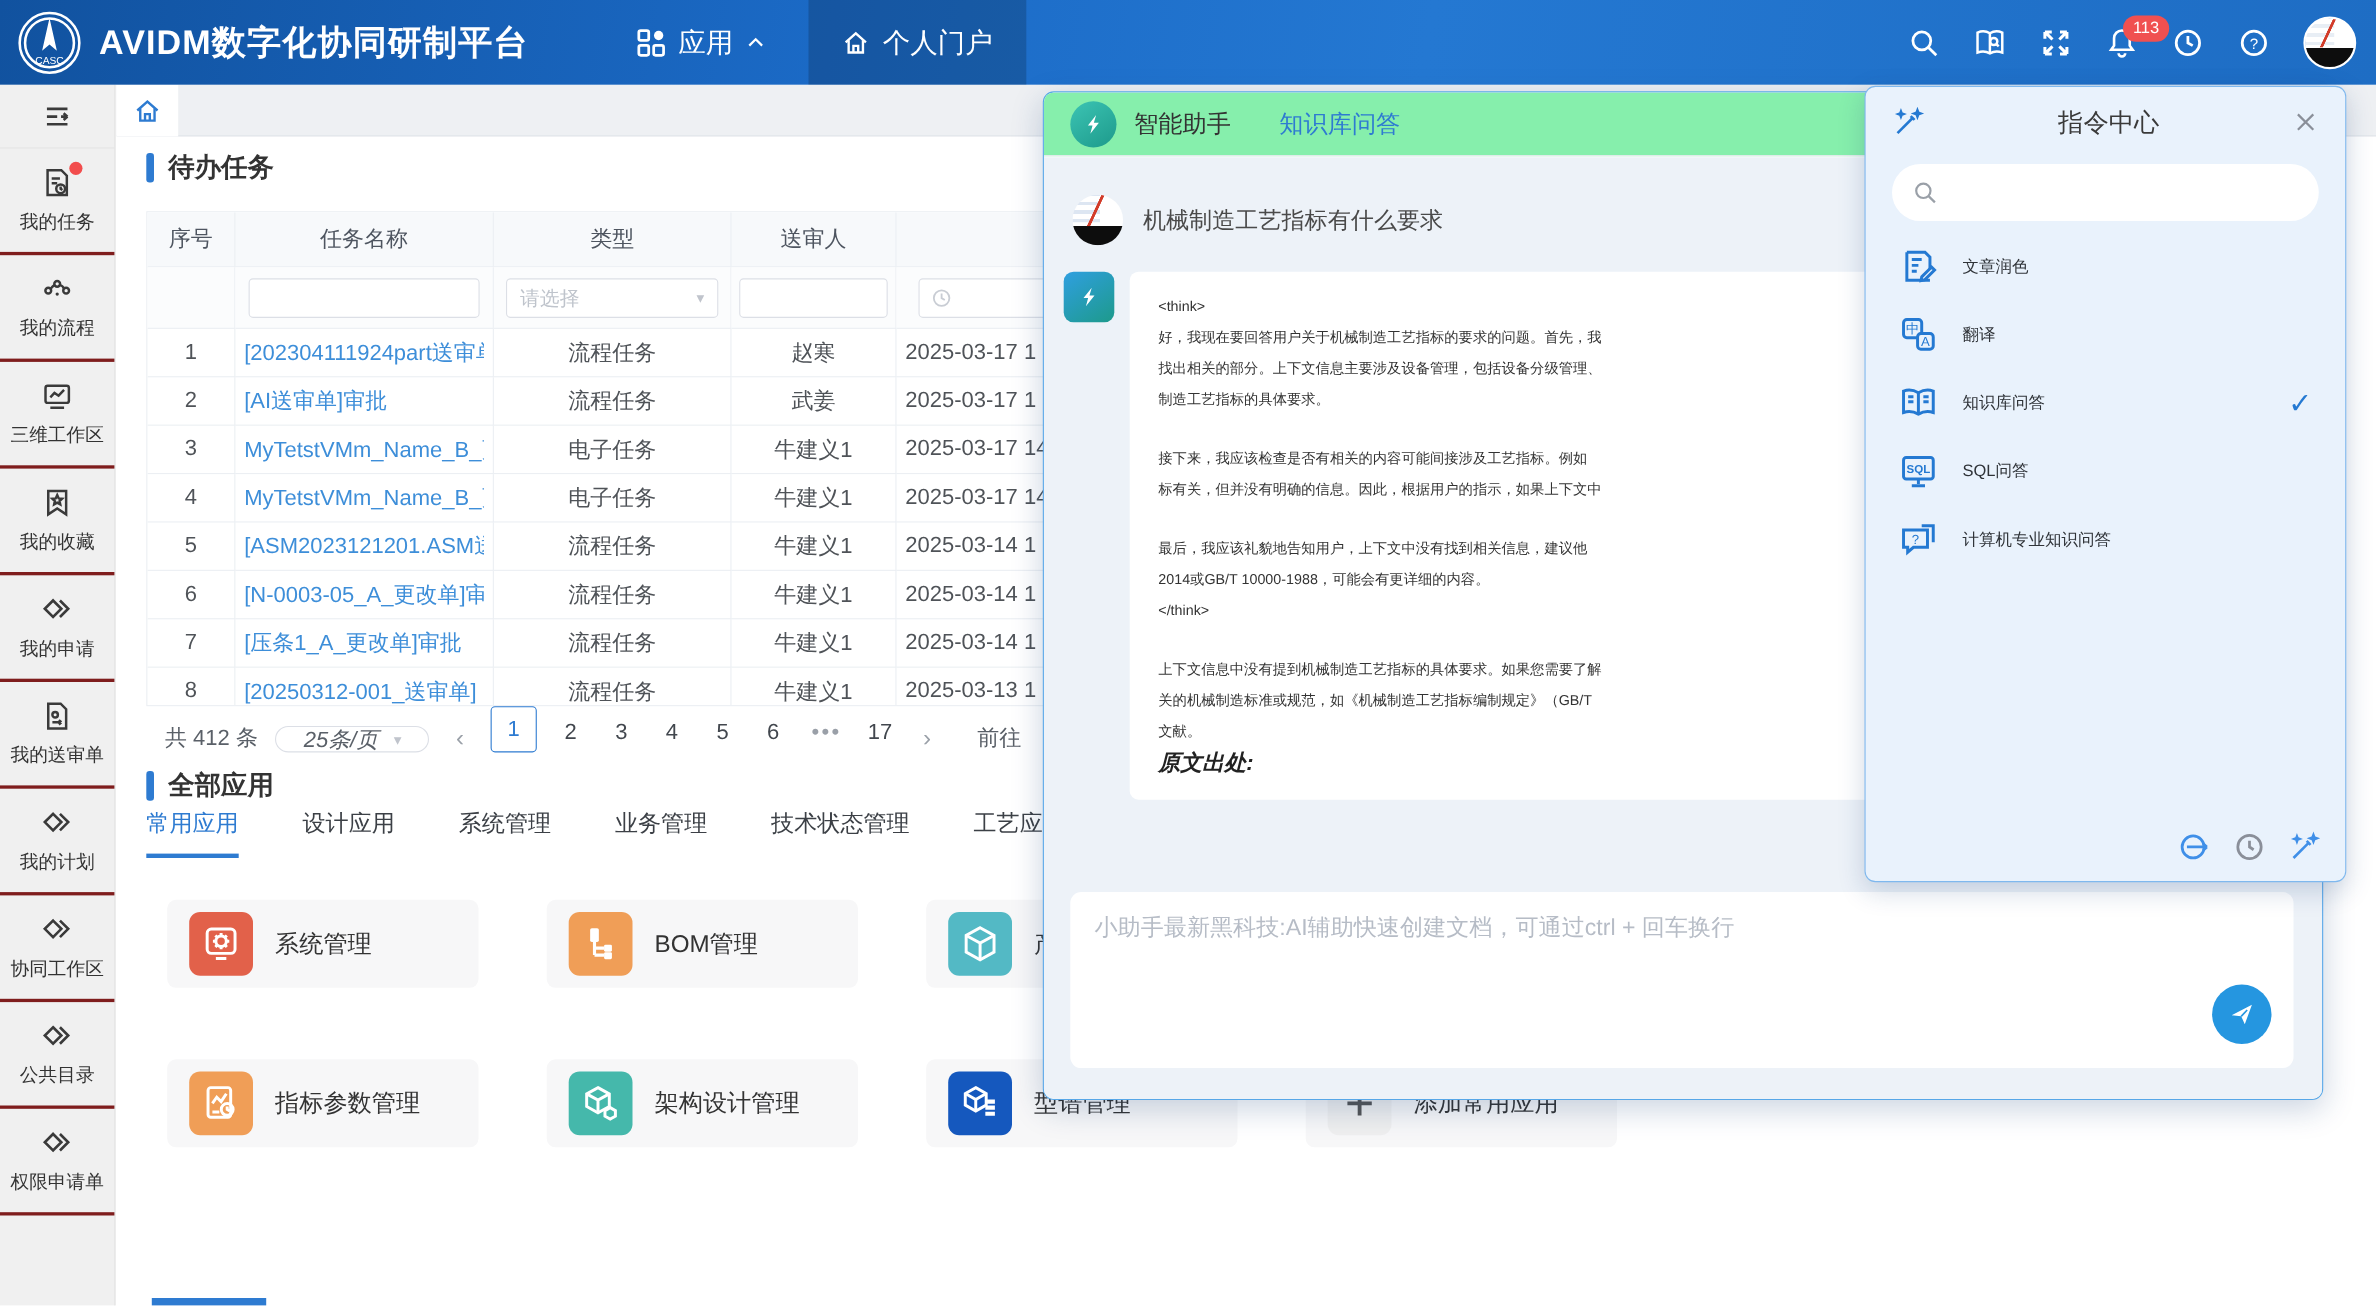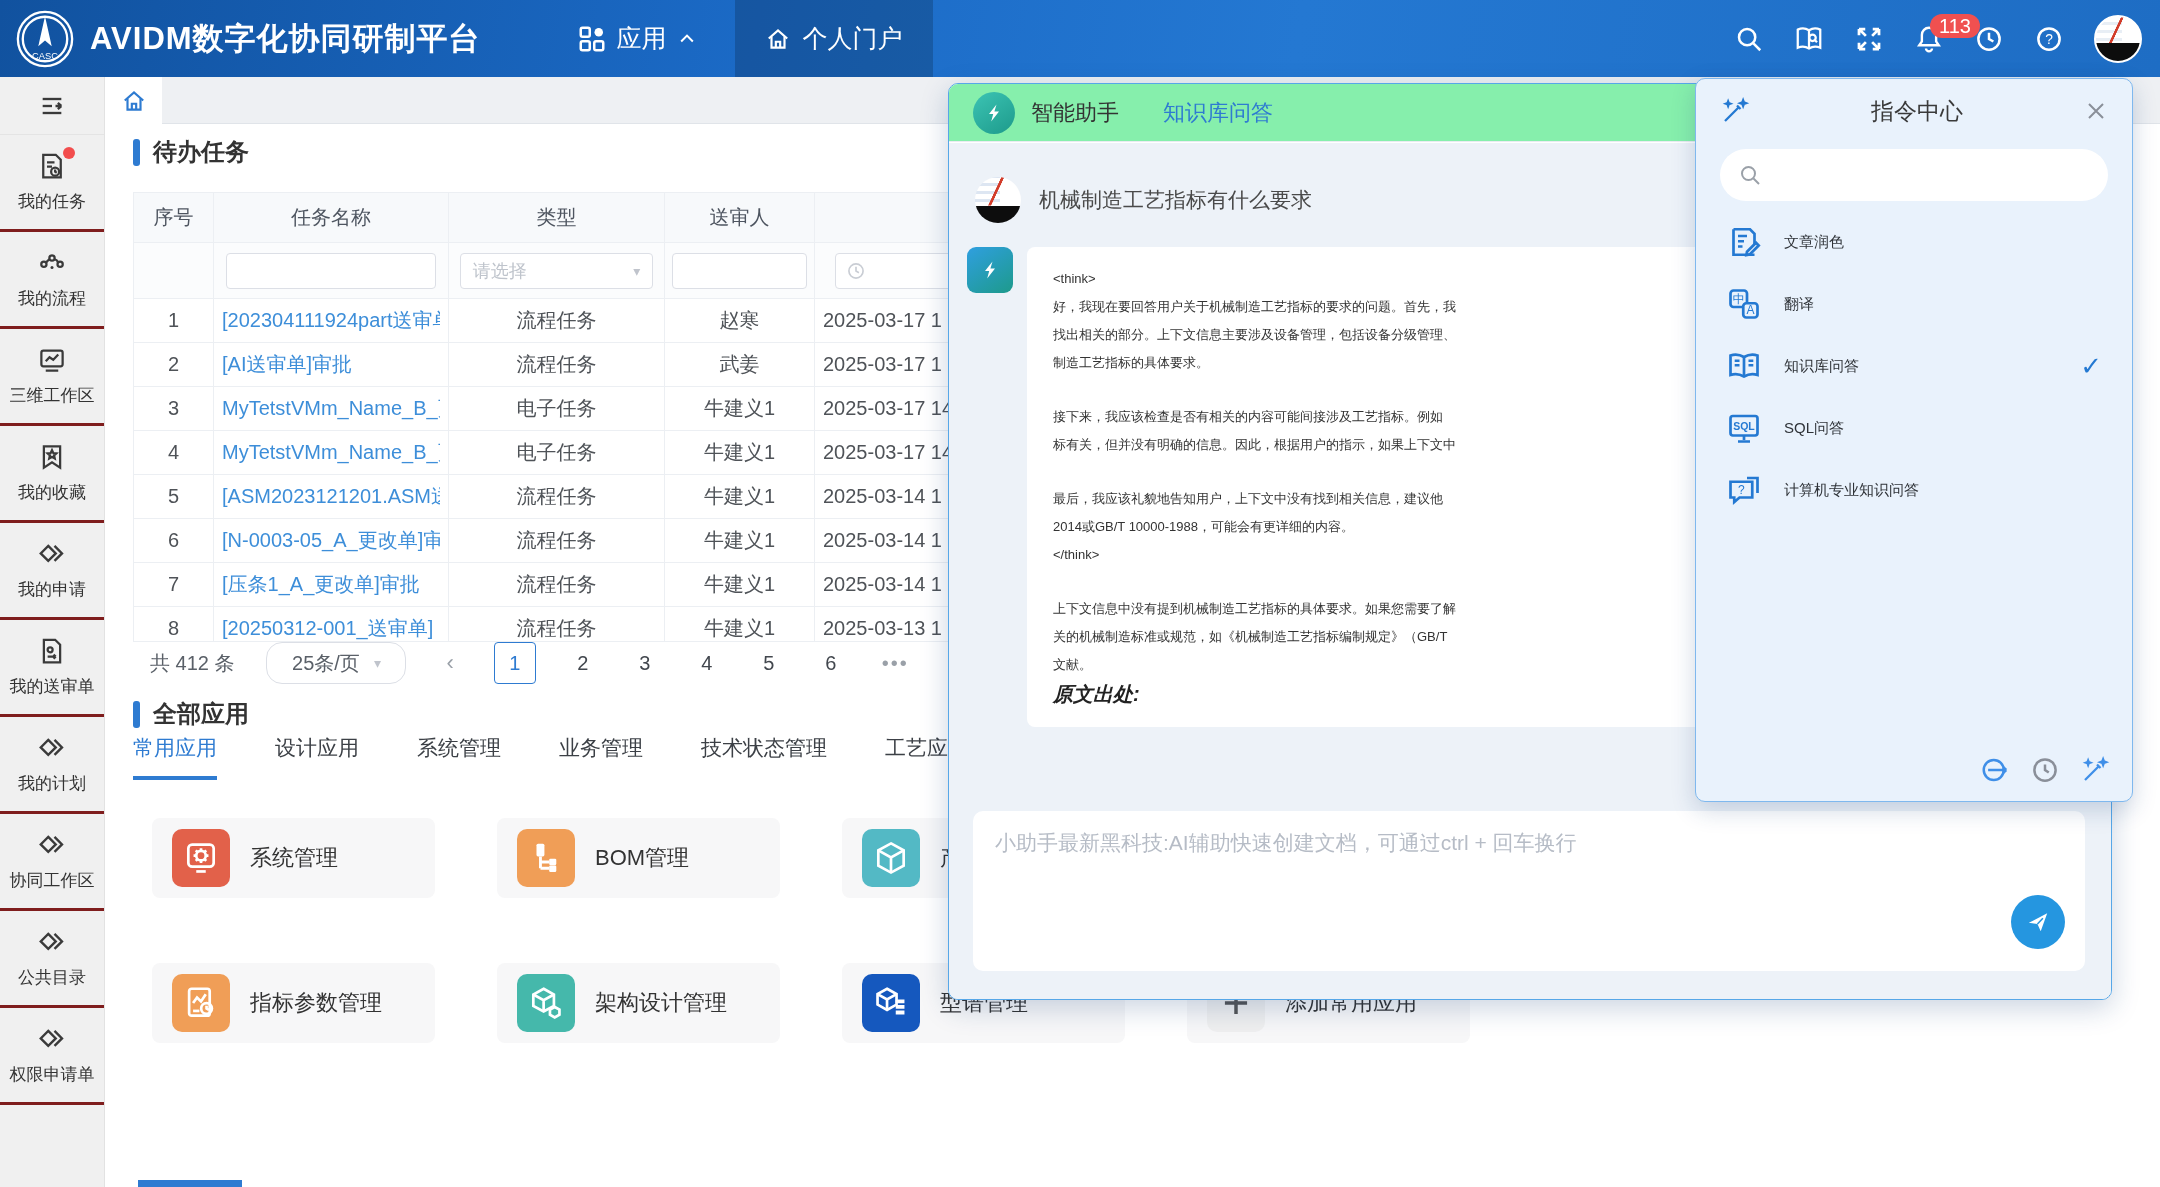--- a/index.html
+++ b/index.html
@@ -10,21 +10,21 @@
   .topbar { position:absolute; left:0; top:0; width:2160px; height:77px;
     background:linear-gradient(100deg,#11529f 0%,#1b6ac6 35%,#2478d2 60%,#1e6dc4 100%);
     display:flex; align-items:center; color:#fff; z-index:10; }
   .logo-wrap { width:62px; height:62px; margin-left:14px; flex:0 0 auto; }
   .app-title { font-size:31px; font-weight:bold; letter-spacing:1px; margin-left:14px; }
   .nav-apps { display:flex; align-items:center; gap:10px; margin-left:70px; font-size:25px; cursor:pointer; height:77px; padding:0 26px; }
   .nav-portal { display:flex; align-items:center; gap:12px; font-size:25px; cursor:pointer; height:77px; padding:0 30px; background:rgba(0,0,0,.18); margin-left:12px; }
   .topbar-right { margin-left:auto; margin-right:18px; display:flex; align-items:center; gap:30px; }
   .tb-icon { width:30px; height:30px; color:#fff; position:relative; cursor:pointer; }
   .tb-icon svg { width:100%; height:100%; display:block; }
-  .bell-badge { position:absolute; top:-10px; left:16px; background:#f05050; color:#fff; font-size:20px;
+  .bell-badge { position:absolute; top:-10px; left:16px; background:#f05050; color:#fff; font-size:15px;
     padding:1px 9px; border-radius:12px; line-height:22px; }
   .avatar { width:48px; height:48px; border-radius:50%; overflow:hidden; border:2px solid #fff; cursor:pointer;
     background:
       linear-gradient(115deg, transparent 44%, #d23c2a 45%, #d23c2a 49%, transparent 50%),
       repeating-linear-gradient(0deg,#e8eef5 0 3px,#ffffff 3px 8px),
       linear-gradient(#ffffff 0 60%, #0d0d0d 60%);
     background-size:100% 60%, 60% 55%, 100% 100%; background-repeat:no-repeat; }
 
   
   .sidebar { position:absolute; left:0; top:77px; width:105px; height:1110px; background:#f0f0f0;
@@ -58,22 +58,22 @@
   .t-cell:last-child { border-right:none; }
   .t-data .t-cell { height:44px; color:#4f5358; }
   .t-cell.c-name { justify-content:flex-start; padding:0 8px; }
   .t-link { color:#3d8ed9; cursor:pointer; overflow:hidden; white-space:nowrap; }
   .f-input { width:90%; height:36px; border:1px solid #dcdfe6; border-radius:4px; background:#fff; padding:0 10px; font-size:18px; font-family:inherit; }
   .f-select { width:90%; height:36px; border:1px solid #dcdfe6; border-radius:4px; background:#fff; display:flex; align-items:center; justify-content:space-between; padding:0 12px; color:#bfc4cc; font-size:18px; cursor:pointer; }
   .f-date { width:90%; height:36px; border:1px solid #dcdfe6; border-radius:4px; background:#fff; display:flex; align-items:center; padding:0 10px; gap:8px; color:#c9cdd4; }
   .chev { font-size:14px; color:#c0c4cc; }
 
   
-  .pager { position:absolute; left:150px; top:642px; display:flex; align-items:center; gap:32px; font-size:20px; color:#5a6068; }
-  .pg-size { width:140px; height:42px; border:1px solid #dcdfe6; border-radius:16px; background:#fff; display:flex; align-items:center; justify-content:center; gap:14px; color:#5a6068; cursor:pointer; }
+  .pager { position:absolute; left:150px; top:642px; display:flex; align-items:flex-end; gap:16px; font-size:20px; color:#5a6068; }
+  .pg-size { width:140px; height:24px; border:1px solid #dcdfe6; border-radius:16px; background:#fff; display:flex; align-items:center; justify-content:center; gap:14px; color:#5a6068; cursor:pointer;font-style:italic; }
   .pg-arrow { color:#9aa0a8; font-size:22px; padding:0 8px; cursor:pointer; }
   .pg-num { min-width:30px; text-align:center; cursor:pointer; color:#42474e; padding:6px 4px; }
   .pg-num.active { width:42px; height:42px; line-height:28px; border:1px solid #2e7bd1; color:#2e7bd1; background:#fff; border-radius:4px; }
   .pg-dots { color:#9aa0a8; letter-spacing:2px; }
   .pg-goto { color:#5a6068; margin-left:18px; white-space:nowrap; }
 
   
   .apps-tabs { position:absolute; left:133px; top:734px; display:flex; gap:58px; font-size:21px; color:#3c4046; }
   .apps-tab { padding-bottom:14px; cursor:pointer; white-space:nowrap; }
   .apps-tab.active { color:#2e7bd1; border-bottom:4px solid #2e7bd1; }

